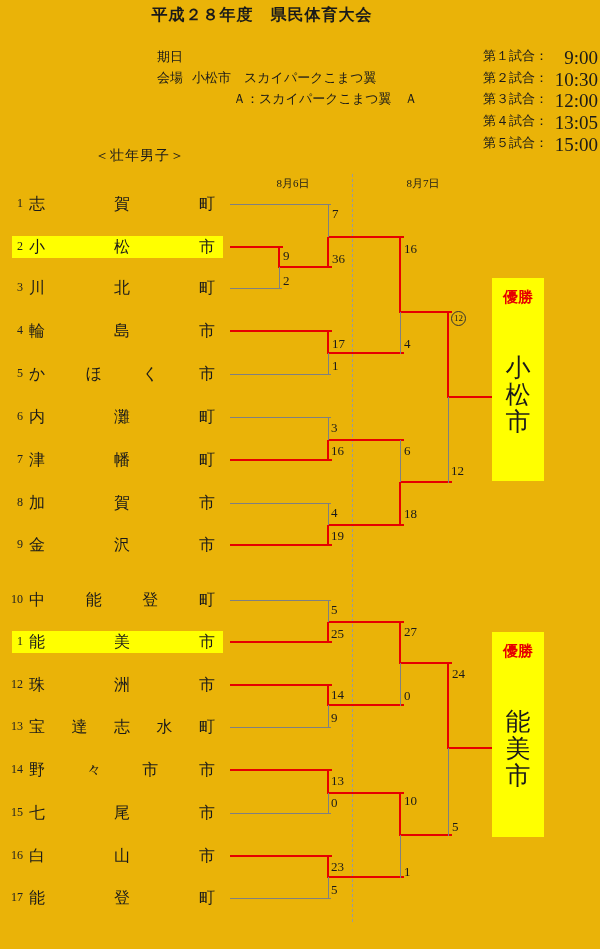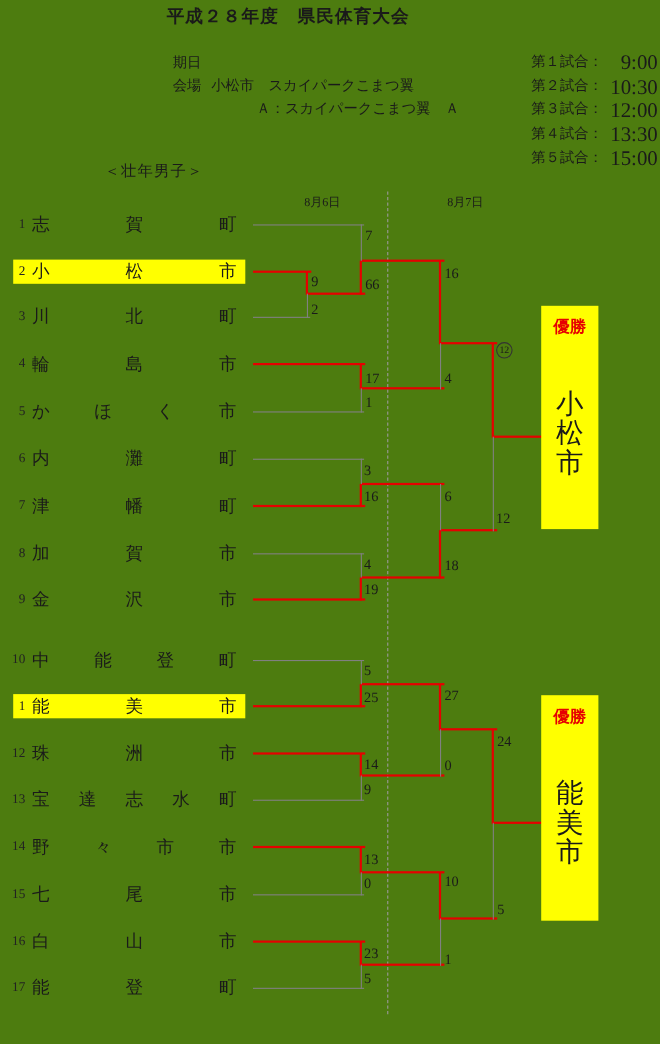--- a/index.html
+++ b/index.html
@@ -1,18 +1,18 @@
 <!DOCTYPE html>
 <html><head>
 <meta charset="utf-8">
 <style>
   * { margin:0; padding:0; box-sizing:border-box; }
   html,body { background:#fff; }
   .page {
-    position:relative; width:600px; height:949px; background:#4d7c0f;
+    position:relative; width:600px; height:949px; background:#eab308;
     font-family:"Liberation Serif","DejaVu Serif",serif; color:#1a1a1a;
     overflow:hidden;
   }
   .abs { position:absolute; }
   .title {
     left:62px; top:5px; width:400px; text-align:center;
     font-size:16px; font-weight:bold; letter-spacing:1px;
   }
   .info-label { font-size:13px; }
   .info-value { font-size:13px; }
@@ -66,21 +66,21 @@
   <div class="abs info-value" style="left:233px; top:90px;">Ａ：スカイパークこまつ翼　Ａ</div>
 
   <div id="schedule">
       <div class="abs sched-label" style="left: 483px; top: 47px;">第１試合：</div>
       <div class="abs sched-time" style="left: 540px; top: 47px; width: 58px;">9:00</div>
       <div class="abs sched-label" style="left: 483px; top: 68.7px;">第２試合：</div>
       <div class="abs sched-time" style="left: 540px; top: 68.7px; width: 58px;">10:30</div>
       <div class="abs sched-label" style="left: 483px; top: 90.4px;">第３試合：</div>
       <div class="abs sched-time" style="left: 540px; top: 90.4px; width: 58px;">12:00</div>
       <div class="abs sched-label" style="left: 483px; top: 112.1px;">第４試合：</div>
-      <div class="abs sched-time" style="left: 540px; top: 112.1px; width: 58px;">13:30</div>
+      <div class="abs sched-time" style="left: 540px; top: 112.1px; width: 58px;">13:05</div>
       <div class="abs sched-label" style="left: 483px; top: 133.8px;">第５試合：</div>
       <div class="abs sched-time" style="left: 540px; top: 133.8px; width: 58px;">15:00</div>
     </div>
 
   <div class="abs category" style="left:95px; top:147px;">＜壮年男子＞</div>
 
   <div class="abs day-label" style="left:258px; top:176px;">8月6日</div>
   <div class="abs day-label" style="left:388px; top:176px;">8月7日</div>
   <div class="abs divider" style="left:352px; top:174px; height:748px;"></div>
 
@@ -284,21 +284,21 @@
       <div class="seg" style="left: 400px; top: 663px; width: 1px; height: 43px; background: rgb(128, 128, 128);"></div>
       <div class="seg" style="left: 327px; top: 770px; width: 2px; height: 24px; background: rgb(230, 0, 0);"></div>
       <div class="seg" style="left: 328px; top: 793px; width: 1px; height: 21px; background: rgb(128, 128, 128);"></div>
       <div class="seg" style="left: 327px; top: 856px; width: 2px; height: 22px; background: rgb(230, 0, 0);"></div>
       <div class="seg" style="left: 328px; top: 877px; width: 1px; height: 22px; background: rgb(128, 128, 128);"></div>
       <div class="seg" style="left: 399px; top: 793px; width: 2px; height: 43px; background: rgb(230, 0, 0);"></div>
       <div class="seg" style="left: 400px; top: 835px; width: 1px; height: 43px; background: rgb(128, 128, 128);"></div>
       <div class="seg" style="left: 447px; top: 663px; width: 2px; height: 86px; background: rgb(230, 0, 0);"></div>
       <div class="seg" style="left: 448px; top: 748px; width: 1px; height: 88px; background: rgb(128, 128, 128);"></div>
       <div class="score" style="left: 332px; top: 206px;">7</div>
-      <div class="score" style="left: 332px; top: 251px;">66</div>
+      <div class="score" style="left: 332px; top: 251px;">36</div>
       <div class="score" style="left: 283px; top: 248px;">9</div>
       <div class="score" style="left: 283px; top: 273px;">2</div>
       <div class="score" style="left: 332px; top: 336px;">17</div>
       <div class="score" style="left: 332px; top: 358px;">1</div>
       <div class="score" style="left: 404px; top: 241px;">16</div>
       <div class="score" style="left: 404px; top: 336px;">4</div>
       <div class="circled" style="left: 451px; top: 311px;">12</div>
       <div class="score" style="left: 451px; top: 463px;">12</div>
       <div class="score" style="left: 331px; top: 420px;">3</div>
       <div class="score" style="left: 331px; top: 443px;">16</div>

